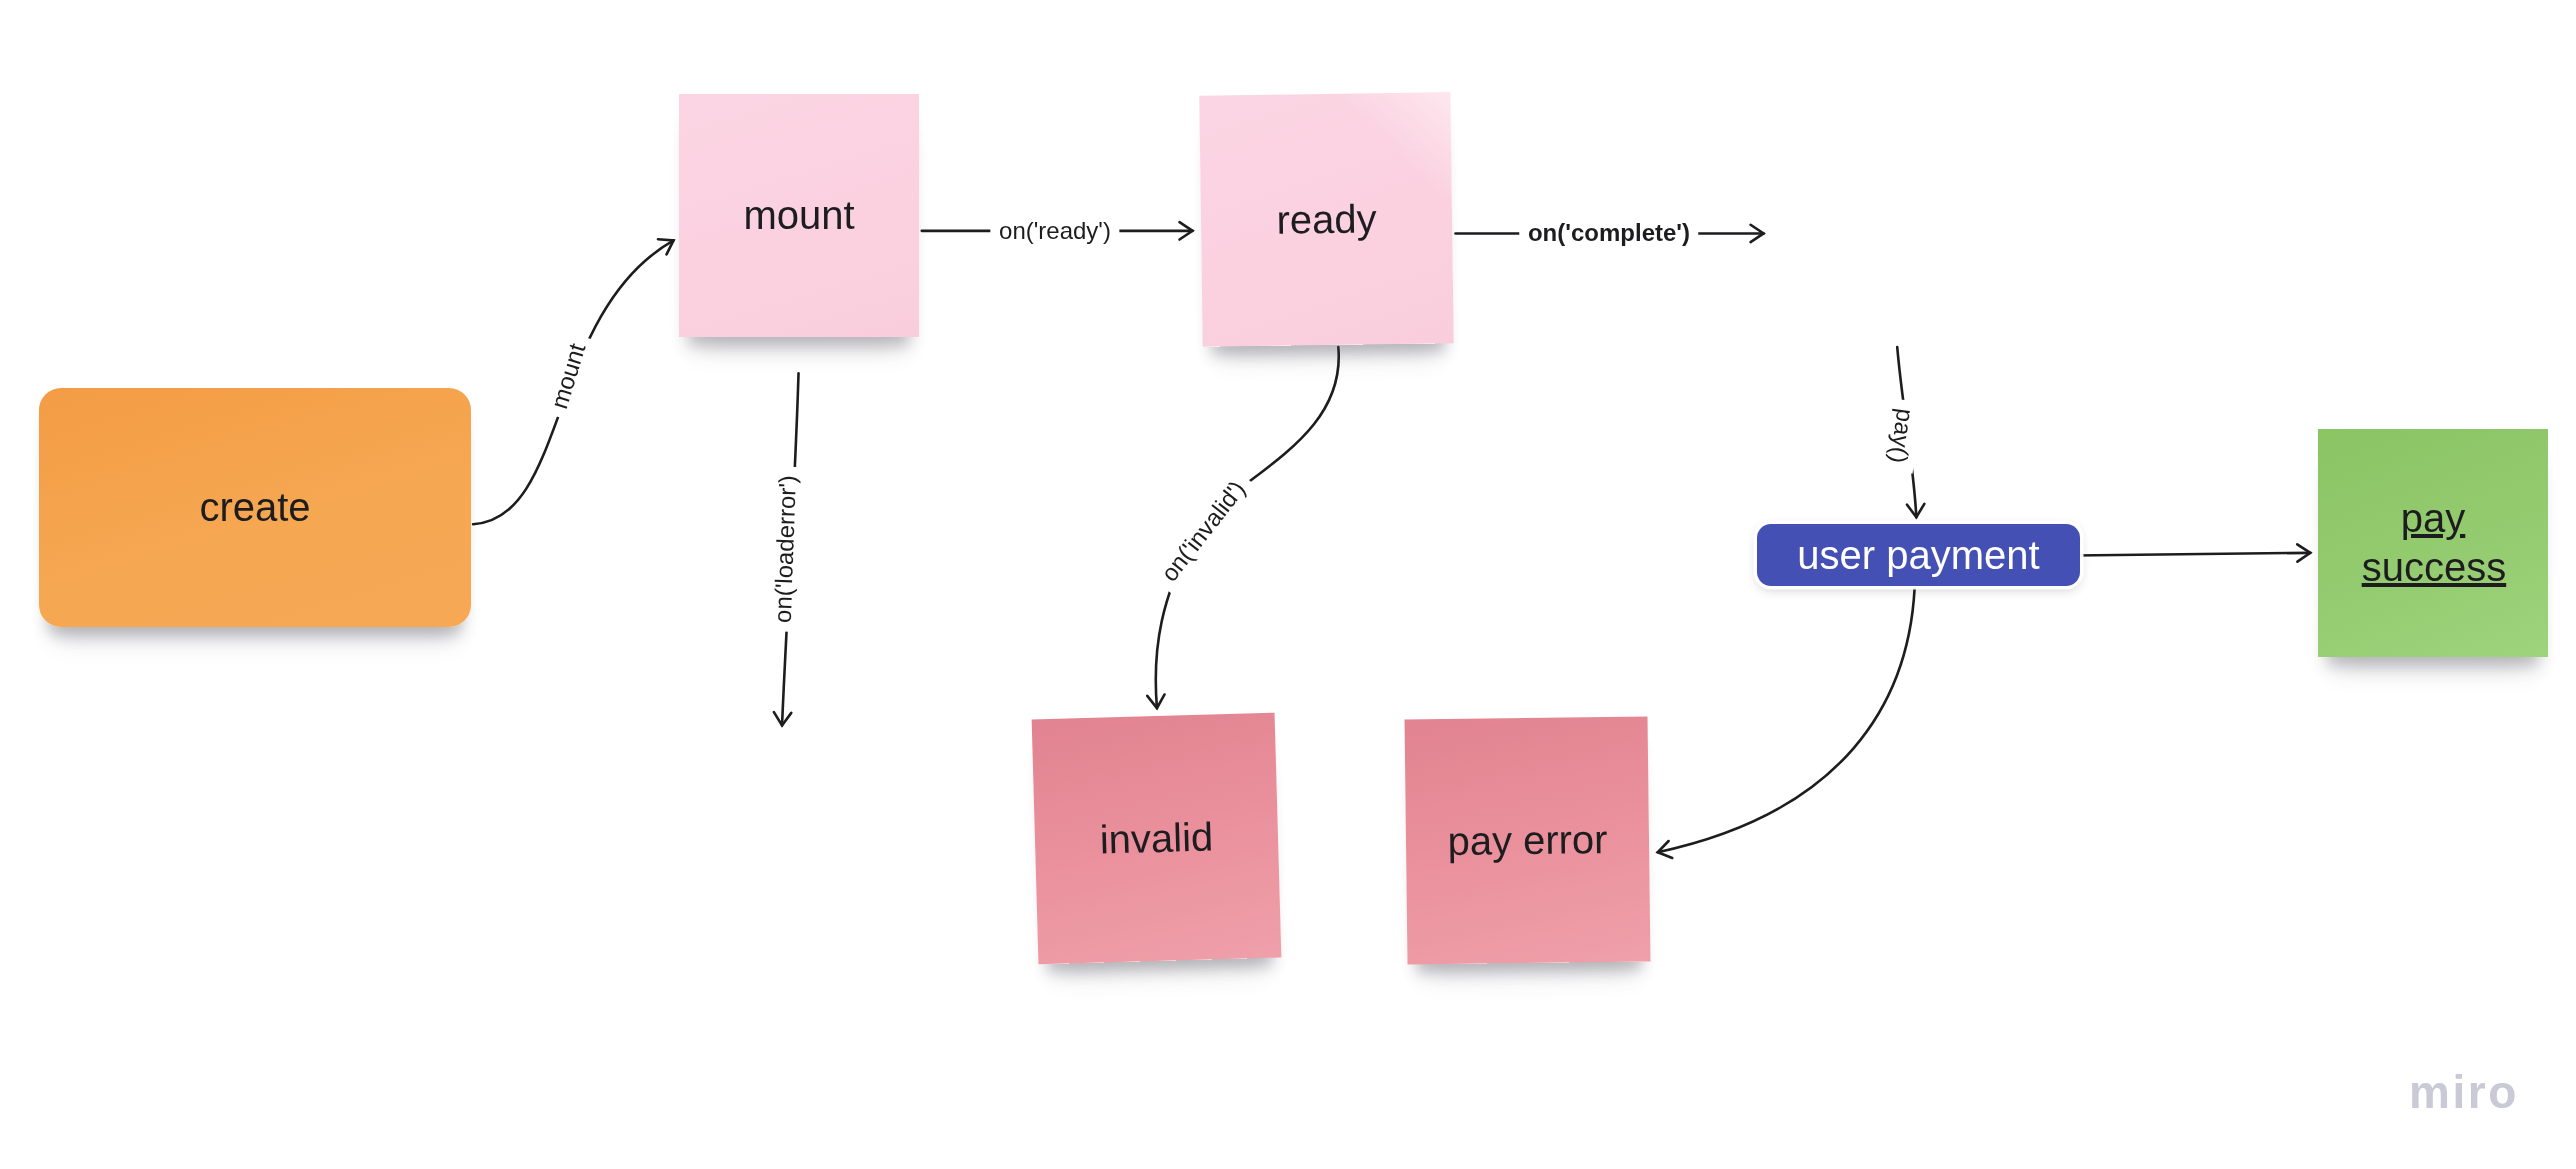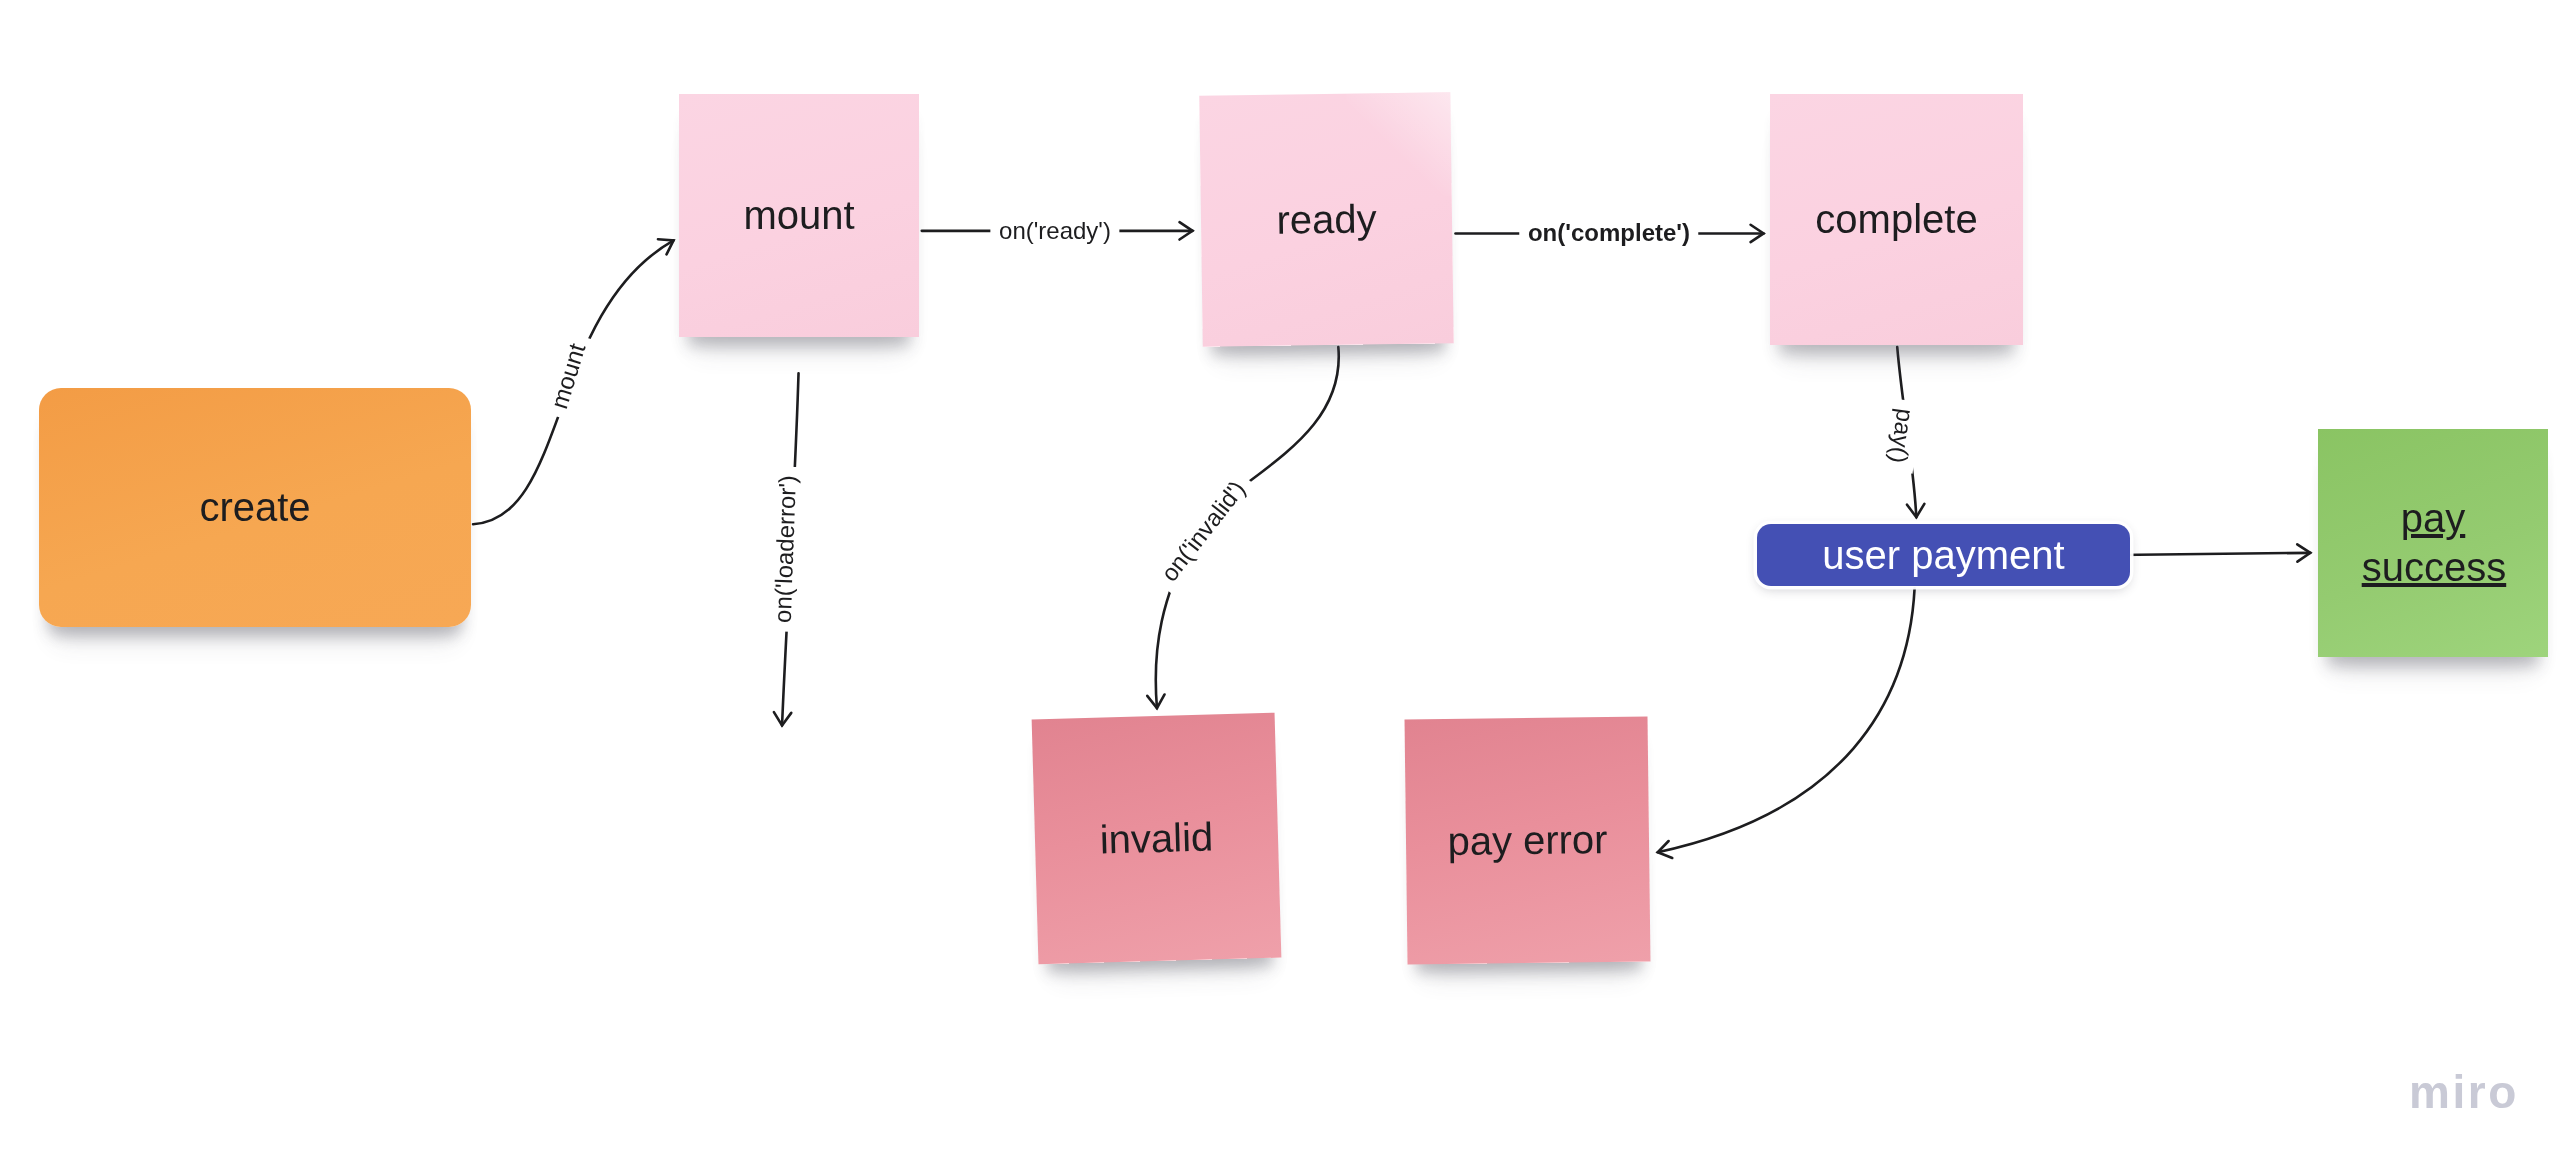--- a/index.html
+++ b/index.html
@@ -50,21 +50,21 @@
 
   
   #n-create     {left:39px;   top:388px; width:432px; height:239px;border-radius:22px;}
   #n-mount      {left:679px;  top:94px; width:240px; height:243px;}
   #n-ready      {left:1201px; top:94px; width:251px; height:251px; transform:rotate(-0.8deg);}
   #n-complete   {left:1770px; top:94px; width:253px; height:251px;}
   #n-loaderror  {left:664px;  top:733px; width:241px; height:245px;}
   #n-invalid    {left:1035px; top:716px; width:243px; height:245px; transform:rotate(-1.6deg);}
   #n-payerror   {left:1406px; top:718px; width:243px; height:245px; transform:rotate(-0.7deg);}
   #n-paysuccess {left:2318px; top:429px; width:230px; height:228px;}
-  #n-userpayment{left:1757px; top:524px; width:373px; height:62px;}
+  #n-userpayment{left:1757px; top:524px; width:323px; height:62px;}
 
   
   #wl-mount     {left:568px;  top:376px;}
   #wl-ready     {left:1055px; top:231px;}
   #wl-complete  {left:1609px; top:233px;font-weight:bold;}
   #wl-loaderror {left:785px;  top:549px;}
   #wl-invalid   {left:1203px; top:531px;}
   #wl-pay       {left:1902px; top:436px;}
 </style>
 </head>
@@ -93,23 +93,20 @@
   </div>
 
   <div class="note pink" id="n-mount">
     <span class="txt">mount</span>
   </div>
 
   <div class="note pink fold" id="n-ready">
     <span class="txt">ready</span>
   </div>
 
-  <div class="note pink" id="n-complete">
-    <span class="txt">complete</span>
-  </div>
 
 
   <div class="note rose" id="n-invalid">
     <span class="txt">invalid</span>
   </div>
 
   <div class="note rose" id="n-payerror">
     <span class="txt">pay error</span>
   </div>
 

